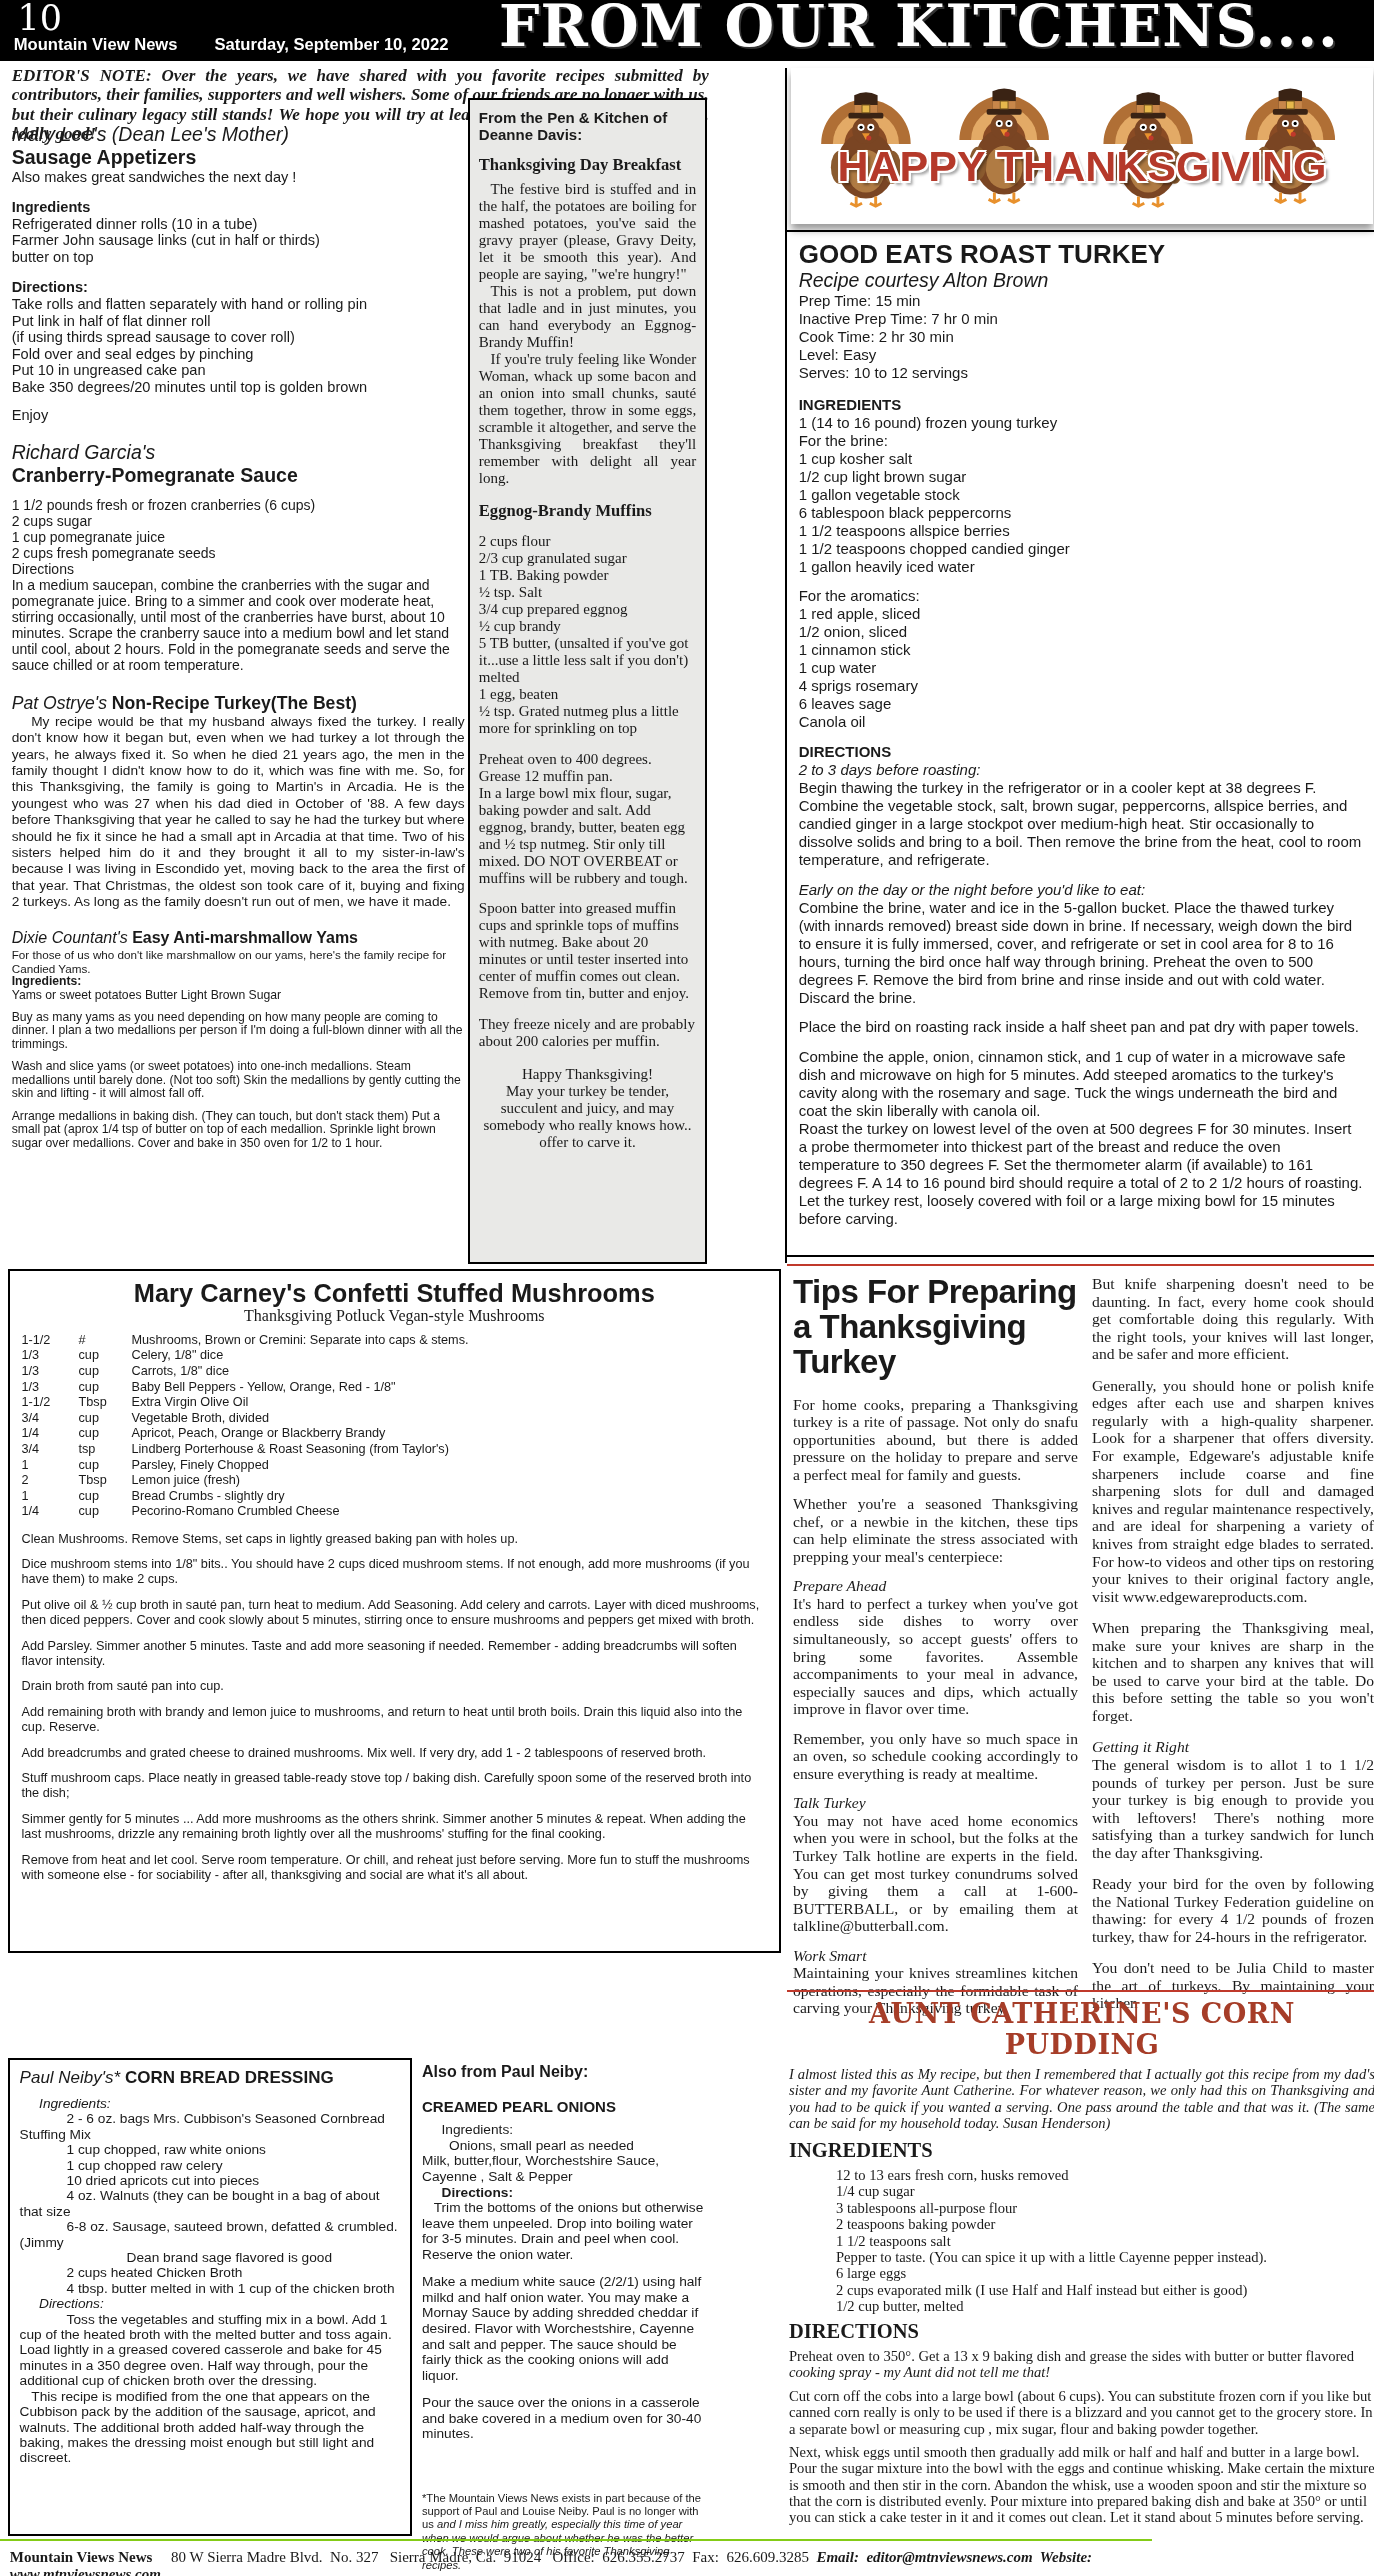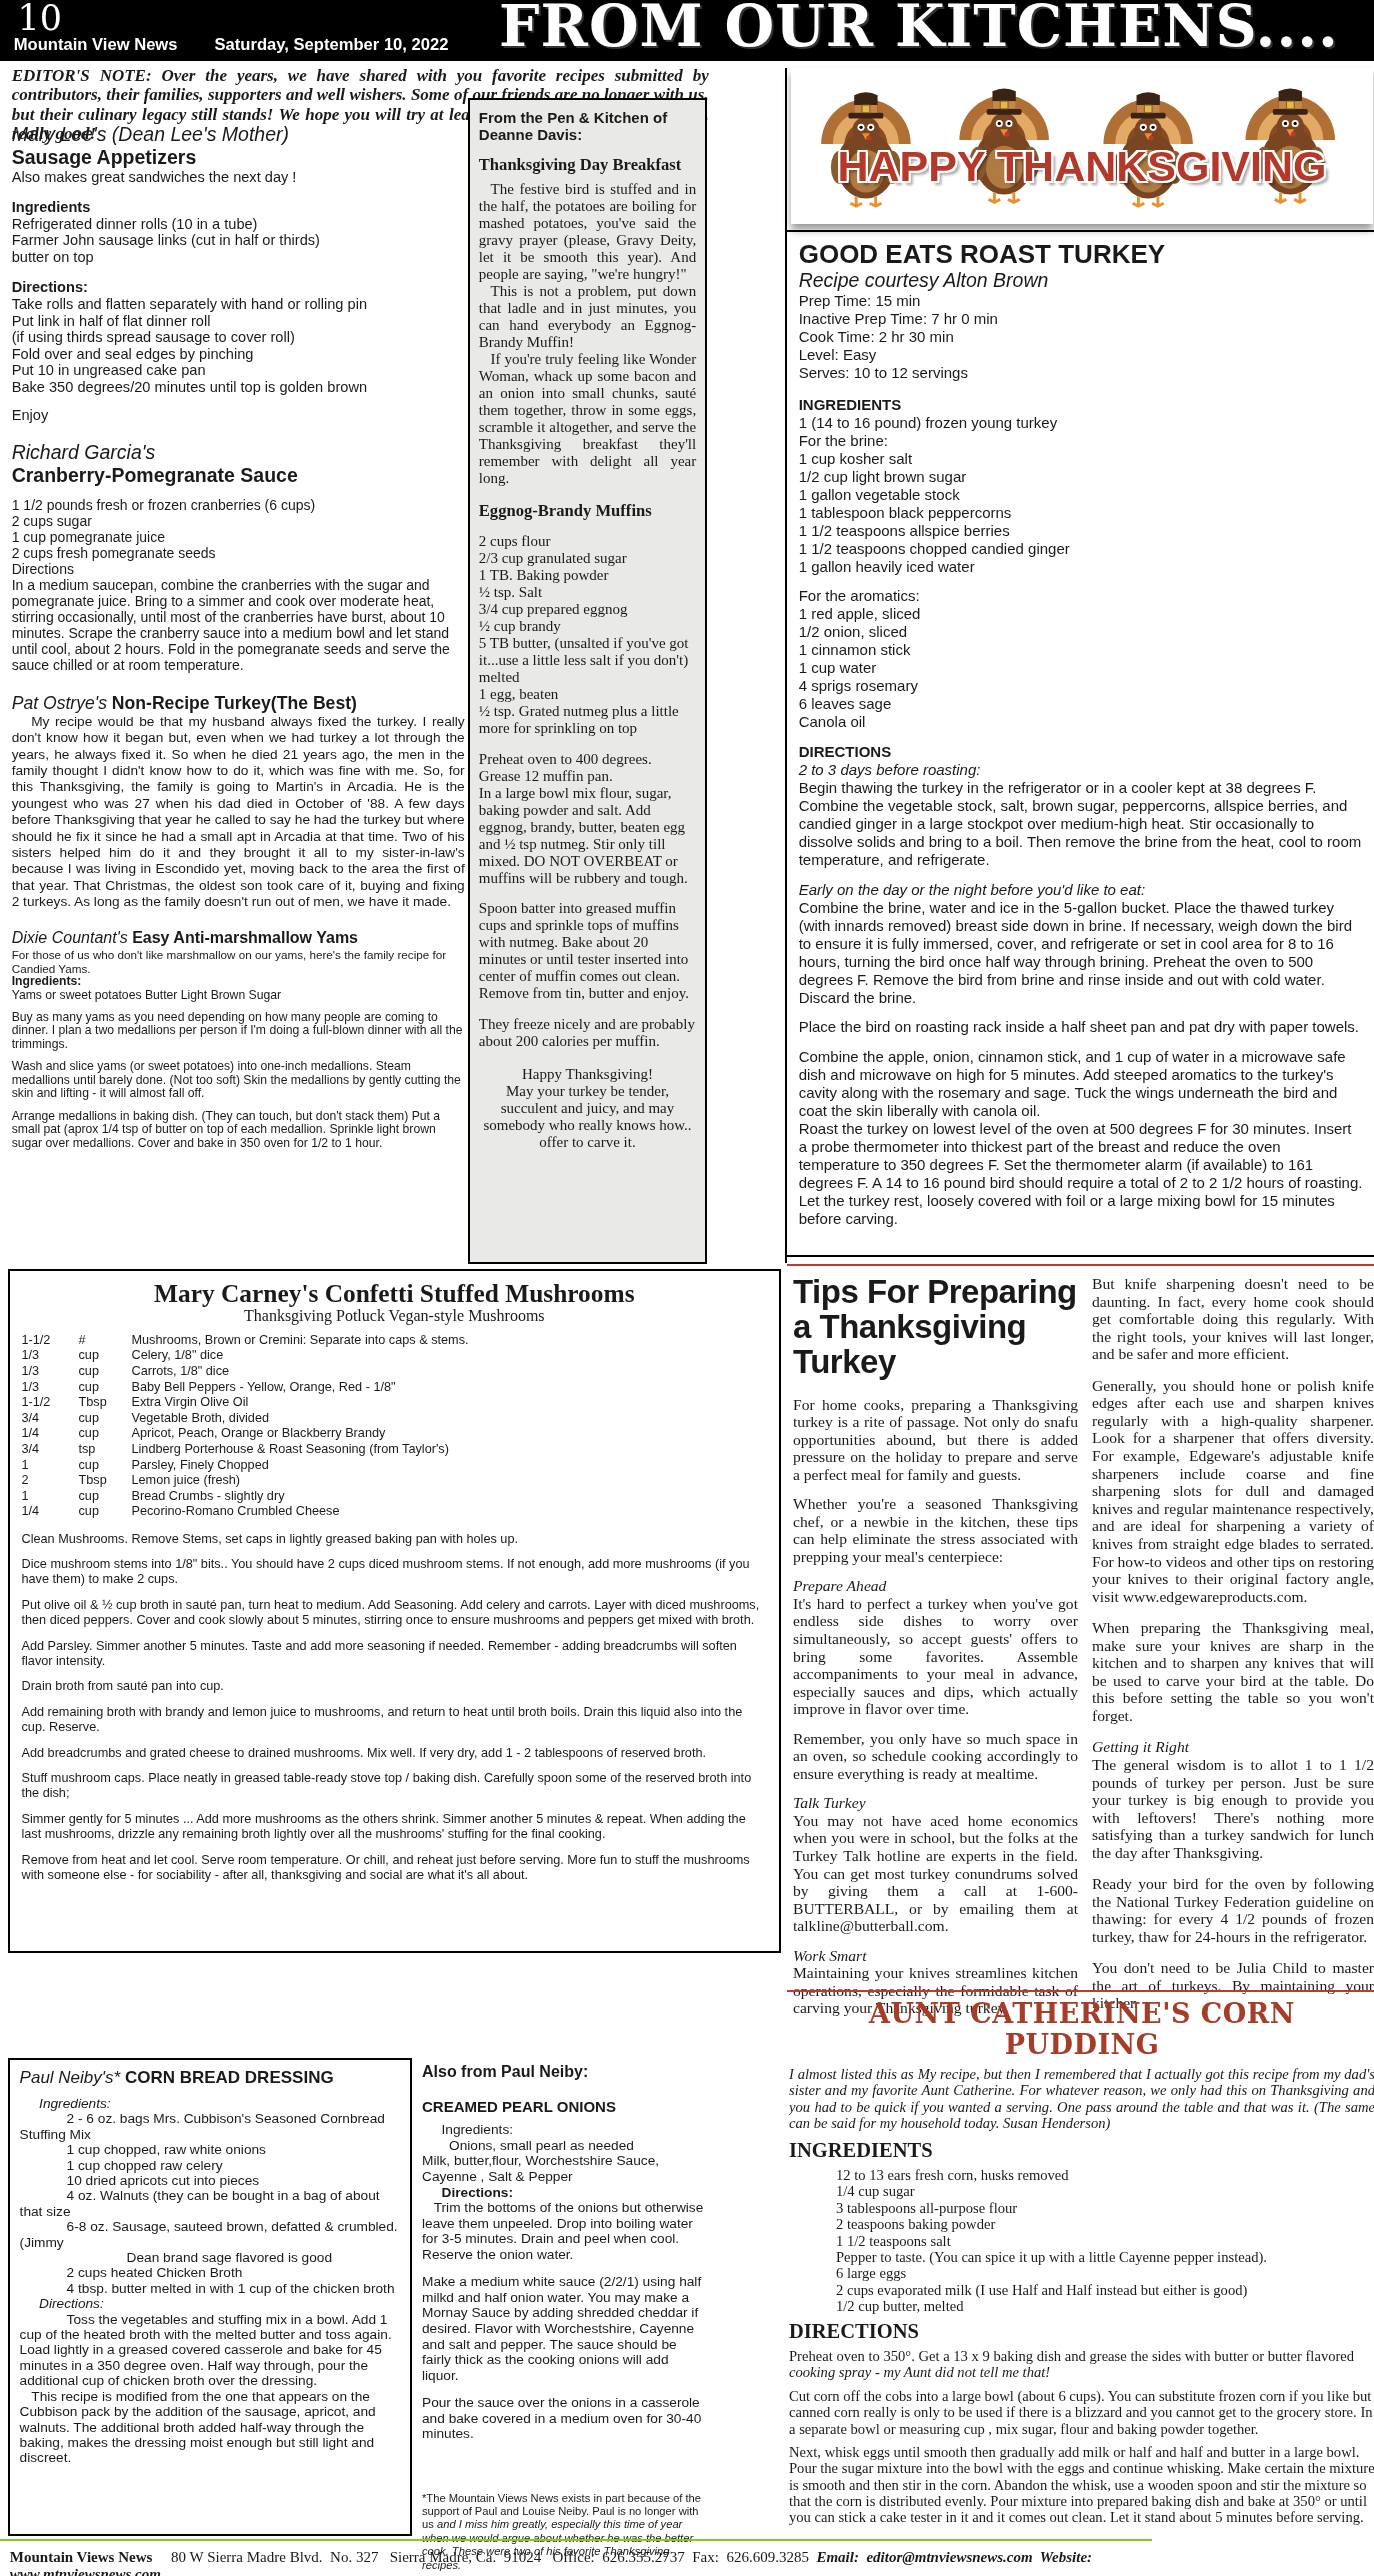--- a/index.html
+++ b/index.html
@@ -75,21 +75,21 @@
   .tips2{left:1092px;width:282px;}
   .gothic-big{font-family:"Liberation Sans",sans-serif;font-weight:bold;font-size:33px;line-height:1.06;letter-spacing:-0.5px;}
 
   
   .cornpud{position:absolute;left:789px;top:1998px;width:586px;font-family:"Liberation Serif",serif;font-size:14.6px;line-height:16.4px;overflow:hidden;height:539px;}
   .actitle{font-size:27px;line-height:1.15;color:var(--title-red);text-align:center;font-weight:bold;letter-spacing:0.5px;font-family:"DejaVu Serif",serif;}
   .t22s{font-size:20.5px;line-height:1.25;font-weight:bold;}
 
   
   .mushbox{position:absolute;left:7.8px;top:1269px;width:773px;height:684px;border:2px solid #000;padding:7.8px 11.7px;font-size:12.7px;line-height:15px;overflow:hidden;}
-  .mtitle{font-family:Liberation Serif, serif;font-size:25.4px;line-height:1.15;font-weight:bold;text-align:center;}
+  .mtitle{font-family:Liberation Sans, sans-serif;font-size:25.4px;line-height:1.15;font-weight:bold;text-align:center;}
   .msub{font-family:"Liberation Serif",serif;font-size:16px;text-align:center;}
   .mrow{line-height:15.6px;}
   .q{display:inline-block;width:57px;}
   .u{display:inline-block;width:53px;}
 
   
   .paulbox{position:absolute;left:7.8px;top:2058px;width:404px;height:478px;border:2px solid #000;padding:7.8px 9.8px;font-size:13.7px;line-height:15.4px;overflow:hidden;}
   .onioncol{position:absolute;left:422px;top:2062px;width:285px;font-size:13.7px;line-height:15.6px;}
 
   
@@ -236,21 +236,21 @@
       <div class="bl">Cook Time: 2 hr 30 min</div>
       <div class="bl">Level: Easy</div>
       <div class="bl">Serves: 10 to 12 servings</div>
       <div class="bl gap" style="height: 13.7px;"></div>
       <div class="bl b">INGREDIENTS</div>
       <div class="bl">1 (14 to 16 pound) frozen young turkey</div>
       <div class="bl">For the brine:</div>
       <div class="bl">1 cup kosher salt</div>
       <div class="bl">1/2 cup light brown sugar</div>
       <div class="bl">1 gallon vegetable stock</div>
-      <div class="bl">1 tablespoon black peppercorns</div>
+      <div class="bl">6 tablespoon black peppercorns</div>
       <div class="bl">1 1/2 teaspoons allspice berries</div>
       <div class="bl">1 1/2 teaspoons chopped candied ginger</div>
       <div class="bl">1 gallon heavily iced water</div>
       <div class="bl gap" style="height: 11.7px;"></div>
       <div class="bl">For the aromatics:</div>
       <div class="bl">1 red apple, sliced</div>
       <div class="bl">1/2 onion, sliced</div>
       <div class="bl">1 cinnamon stick</div>
       <div class="bl">1 cup water</div>
       <div class="bl">4 sprigs rosemary</div>

